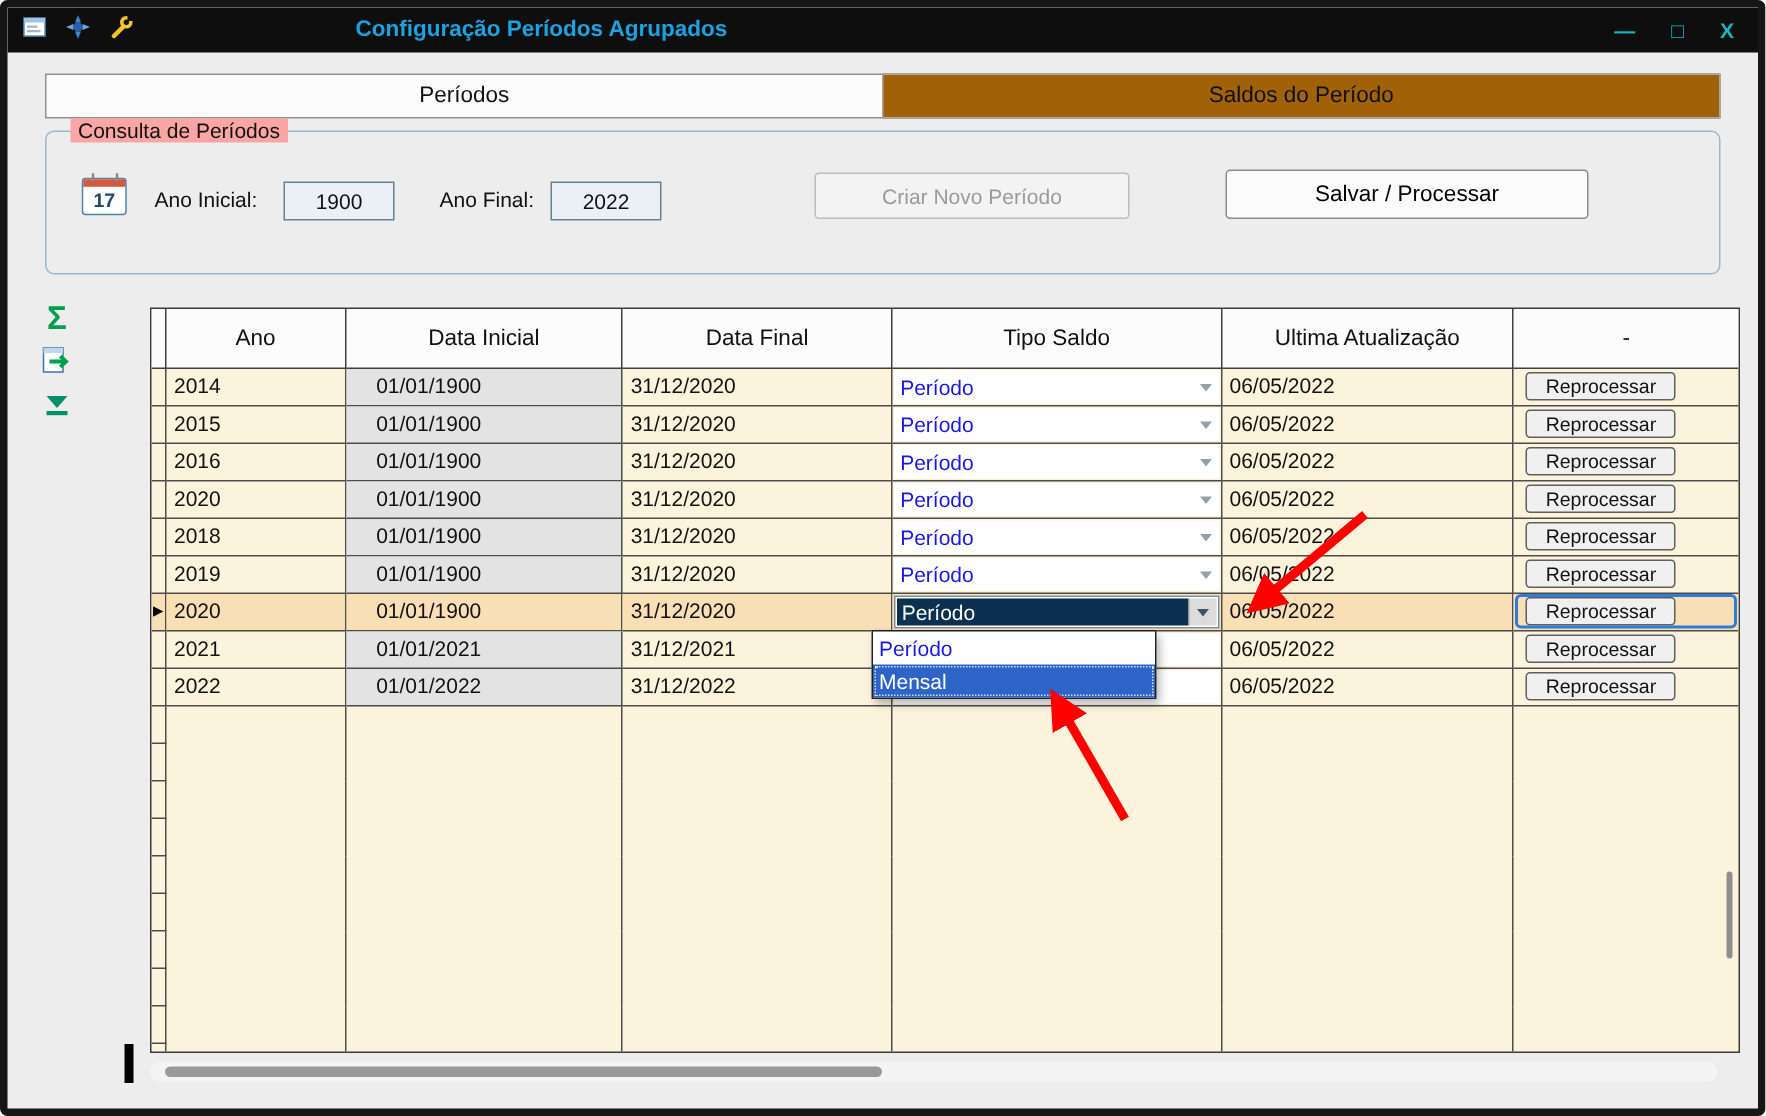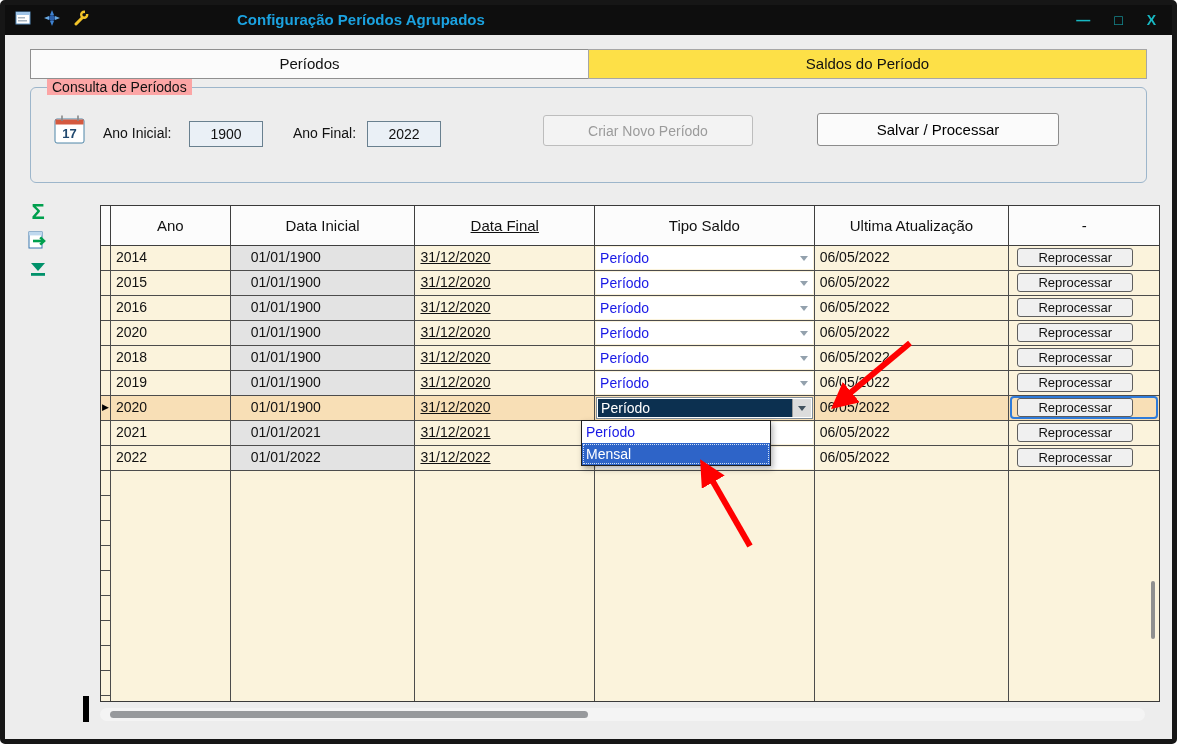--- a/index.html
+++ b/index.html
@@ -7,21 +7,21 @@
   .window{position:relative;width:1177px;height:744px;box-sizing:border-box;border:5px solid #161616;border-radius:5px;background:#EDEDED;overflow:hidden;}
 
   
   .titlebar{position:absolute;left:0;top:0;right:0;height:30px;background:#0E0E0E;}
   .tb-icons{position:absolute;left:10px;top:5px;display:flex;gap:13px;align-items:center;height:20px;}
   .tb-title{position:absolute;left:232px;top:0;line-height:30px;font-size:15px;font-weight:bold;color:var(--title-text,#1BA2E0);}
   .tb-controls{position:absolute;right:16px;top:0;height:30px;display:flex;gap:24px;align-items:center;color:var(--window-controls,#17B8C2);font-weight:bold;font-size:14px;}
 
   
   .tabs{position:absolute;left:25px;top:44px;width:1117px;height:30px;display:flex;}
-  .tab{flex:1;box-sizing:border-box;text-align:center;line-height:28px;font-size:15px;color:#111;background:#fde047;border:1px solid #A6A6A6;}
+  .tab{flex:1;box-sizing:border-box;text-align:center;line-height:28px;font-size:15px;color:#111;background:#a16207;border:1px solid #A6A6A6;}
   .tab + .tab{margin-left:-1px;}
   .tab.active{background:#FBFBFB;border-color:#8F8F8F;}
 
   
   .groupbox{position:absolute;left:25px;top:82px;width:1117px;height:96px;box-sizing:border-box;border:1px solid #9DB6CB;border-radius:6px;}
   .gb-label{position:absolute;left:16px;top:-9px;background:#fca5a5;padding:0 5px;font-size:14px;color:#111;}
   .cal{position:absolute;left:22px;top:25px;}
   .flabel{position:absolute;top:37px;font-size:14px;color:#111;}
   .lbl-ano-inicial{left:72px;}
   .lbl-ano-final{left:262px;}
@@ -34,39 +34,39 @@
 
   
   .side-icons{position:absolute;left:14px;top:196px;width:38px;display:flex;flex-direction:column;gap:8px;align-items:center;}
   .sigma{color:#00A04E;font-size:22px;font-weight:bold;line-height:22px;}
 
   
   .grid{position:absolute;left:95px;top:200px;width:1060px;height:497px;box-sizing:border-box;border:1px solid #3A3A3A;background:var(--row-bg,#FBF3DC);overflow:hidden;}
   .ghead{display:flex;height:40px;background:#FCFCFC;}
   .hcell{box-sizing:border-box;border-right:1px solid #3F3F3F;border-bottom:1px solid #3F3F3F;display:flex;align-items:center;justify-content:center;font-size:15px;color:#111;}
   .ind{width:10px;}
-  .c0{width:120px;}.c1{width:185px;}.c2{width:180px;text-decoration:underline;}.c3{width:220px;}.c4{width:195px;}.c5{width:150px;border-right:none !important;}
+  .c0{width:120px;}.c1{width:185px;}.c2{width:180px;}.c3{width:220px;}.c4{width:195px;}.c5{width:150px;border-right:none !important;}
   .grow{display:flex;height:25px;}
   .cell{box-sizing:border-box;border-right:1px solid #4C4C4C;border-bottom:1px solid #4C4C4C;font-size:14px;line-height:23px;color:#111;overflow:hidden;white-space:nowrap;}
   .cell.ind{padding:0;font-size:9px;text-align:center;line-height:23px;color:#000;}
   .cell.c0,.cell.c2,.cell.c4{padding-left:5px;}
   .cell.c1{padding-left:20px;background:#E3E3E3;}
   .cell.c3{position:relative;padding:0;}
   .cell.c5{position:relative;padding:0;}
   .grow.sel .cell{background:var(--row-selected-bg,#F8DFB6);}
   .grow.empty .cell{border-bottom:none;background:transparent;}
   .grow.empty .cell.ind{border-bottom:1px solid #4C4C4C;}
   .combo{position:absolute;inset:1px;background:#FFF;display:flex;align-items:center;padding-left:4px;}
   .combo-text{color:var(--combo-text,#1818E6);font-size:14px;}
   .combo-caret{width:0;height:0;border-left:4px solid transparent;border-right:4px solid transparent;border-top:5px solid #93A1AD;margin-left:auto;margin-right:5px;}
   .combo-editor{position:absolute;inset:1px;background:#FFF;border:1px solid #7F8C98;box-sizing:border-box;}
   .sel-text{position:absolute;left:1px;top:1px;bottom:1px;right:20px;background:var(--editor-selection,#0C3050);color:#FFF;font-size:14px;line-height:19px;padding-left:3px;}
   .dd-btn{position:absolute;right:1px;top:1px;bottom:1px;width:18px;background:#DCDCDC;border-left:1px solid #9A9A9A;display:flex;align-items:center;justify-content:center;}
   .dd-caret{width:0;height:0;border-left:4px solid transparent;border-right:4px solid transparent;border-top:5px solid #42525E;}
-  .repro{display:block;margin:2px 0 0 8px;width:116px;height:19px;background:#F0F0F0;border:1px solid #5E5E5E;border-radius:3px;font:13px "Liberation Sans",sans-serif;color:#111;padding:0;line-height:15px;cursor:default;}
+  .repro{display:block;margin:2px 0 0 8px;width:100px;height:19px;background:#F0F0F0;border:1px solid #5E5E5E;border-radius:3px;font:13px "Liberation Sans",sans-serif;color:#111;padding:0;line-height:15px;cursor:default;}
   .grow.sel .cell.c5::after{content:"";position:absolute;inset:0 1px 1px 1px;border:2px solid #2F7BD9;border-radius:4px;pointer-events:none;}
 
   
   .dropdown{position:absolute;left:576px;top:415px;width:190px;box-sizing:border-box;background:#FFF;border:1px solid #1F1F1F;box-shadow:2px 3px 6px rgba(0,0,0,0.30);z-index:20;}
   .dd-item{height:22px;line-height:22px;padding-left:4px;font-size:14px;color:var(--combo-text,#1818E6);}
   .dd-item.hl{background:var(--dropdown-highlight,#2E64C8);color:#FFF;outline:1px dotted #CFE0F5;outline-offset:-2px;}
 
   
   .scroll-tick{position:absolute;left:78px;top:691px;width:6px;height:26px;background:#000;}
   .hscroll{position:absolute;left:95px;top:703px;width:1045px;height:13px;background:#F4F4F4;border-radius:7px;}

